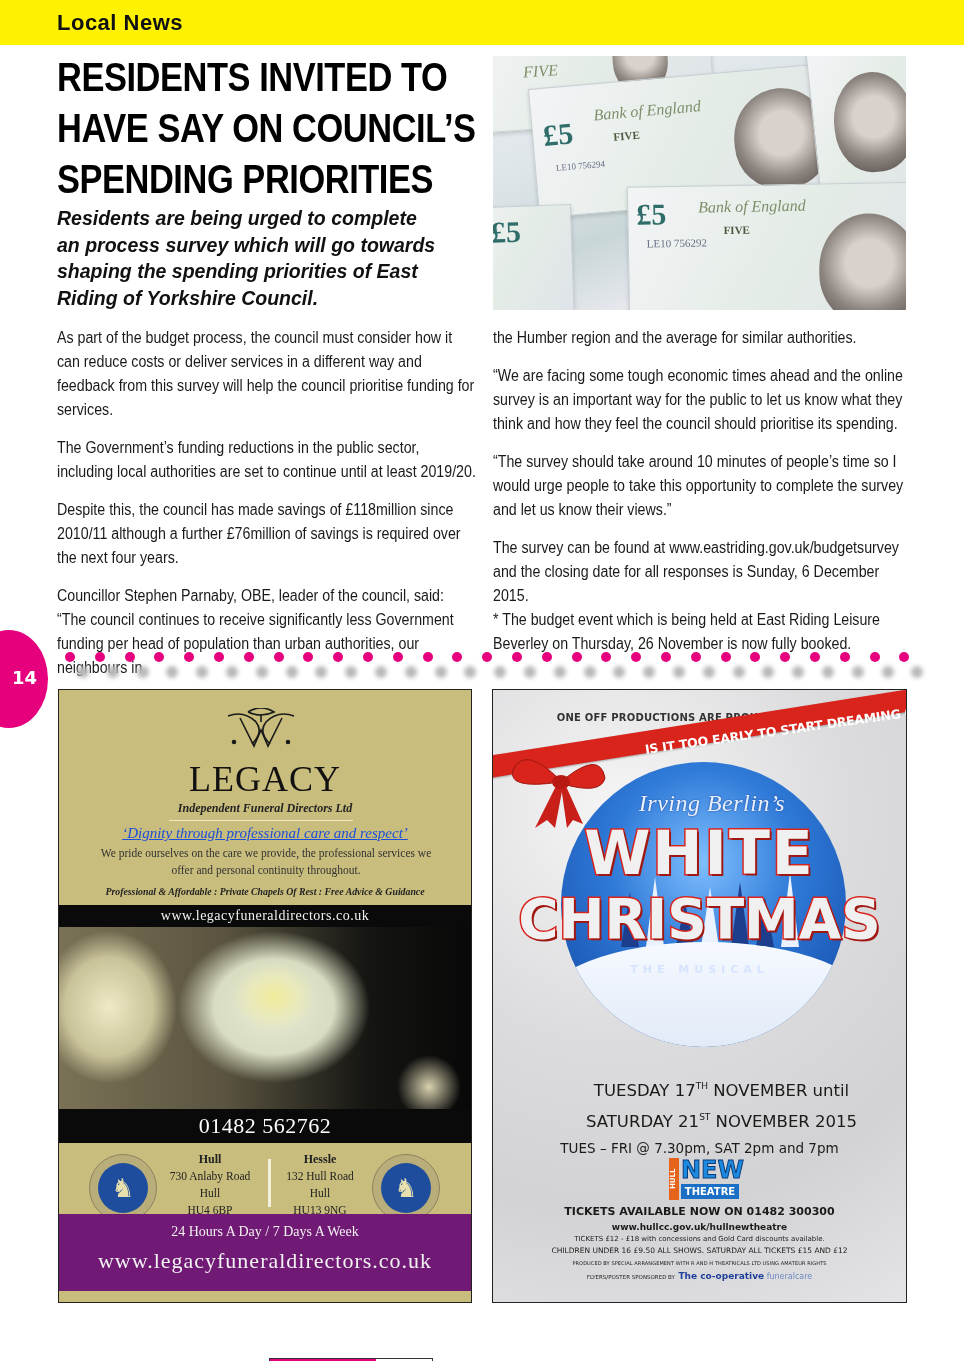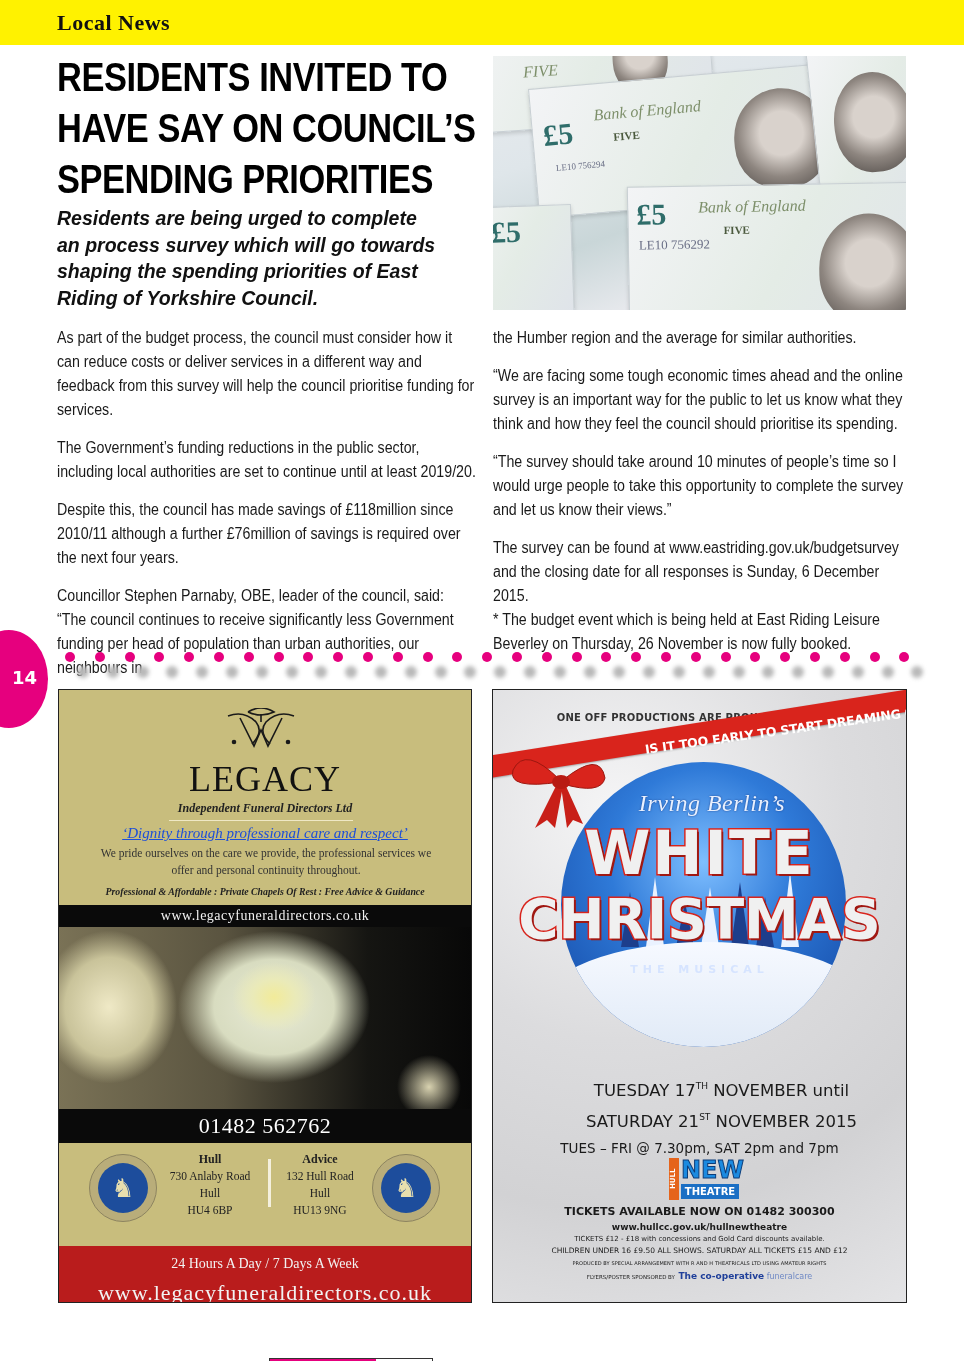--- a/index.html
+++ b/index.html
@@ -1,21 +1,21 @@
 <!DOCTYPE html>
 <html><head>
 <meta charset="utf-8">
 <style>
   * { box-sizing: border-box; margin: 0; padding: 0; }
   html, body { width: 964px; height: 1361px; background: #ffffff; overflow: hidden; }
   body { position: relative; font-family: "Liberation Sans", sans-serif; color: #1a1a1a; }
 
   
   .section-band { position: absolute; left: 0; top: 0; width: 964px; height: 45px; background: #fff200; }
-  .section-label { position: absolute; left: 57px; top: 10px; font-family: Liberation Serif, serif; font-weight: 900; font-size: 22px; letter-spacing: 0.5px; color: #111; }
+  .section-label { position: absolute; left: 57px; top: 10px; font-family: Liberation Sans, sans-serif; font-weight: 900; font-size: 22px; letter-spacing: 0.5px; color: #111; }
 
   
   .headline { position: absolute; left: 57px; top: 52px; width: 420px; font-family: "Liberation Sans", sans-serif; font-weight: 700; font-size: 40px; line-height: 51px; letter-spacing: -0.5px; color: #000; transform: scaleX(0.86); transform-origin: left top; width: 490px; }
   .headline span { display: block; }
 
   .standfirst { position: absolute; left: 57px; top: 205px; width: 380px; font-weight: 700; font-style: italic; font-size: 19.5px; line-height: 26.5px; color: #111; }
 
   .col { position: absolute; width: 420px; font-family: "Liberation Sans", sans-serif; font-size: 15.8px; line-height: 24px; color: #1a1a1a; transform: scaleX(0.9); transform-origin: left top; }
   .col p { margin-bottom: 14px; width: 466px; }
   .col-left { left: 57px; top: 326px; }
@@ -57,21 +57,21 @@
   .legacy-branches { position: absolute; left: 0; top: 453px; width: 100%; height: 84px; background: #c8bd7d; }
   .naf-badge { position: absolute; top: 11px; width: 68px; height: 68px; border-radius: 50%; background: #b9ad7a; border: 1px solid #8d8460; }
   .naf-badge .inner { position: absolute; left: 8px; top: 8px; width: 50px; height: 50px; border-radius: 50%; background: #1d4d9c; color: #e8dfae; font-size: 26px; line-height: 50px; text-align: center; }
   .naf-left { left: 30px; }
   .naf-right { left: 313px; }
   .branch { position: absolute; top: 8px; width: 110px; text-align: center; font-family: "Liberation Serif", serif; font-size: 11.5px; line-height: 17px; color: #222; }
   .branch .town { font-weight: 700; font-size: 12px; }
   .branch-hull { left: 96px; }
   .branch-hessle { left: 206px; }
   .branch-divider { position: absolute; left: 209px; top: 16px; width: 3px; height: 48px; background: #f4f0de; }
-  .legacy-footer { position: absolute; left: 0; top: 556px; width: 100%; height: 77px; background: #b91c1c; color: #f2f2f2; text-align: center; font-family: "Liberation Serif", serif; }
+  .legacy-footer { position: absolute; left: 0; top: 524px; width: 100%; height: 77px; background: #701a75; color: #f2f2f2; text-align: center; font-family: "Liberation Serif", serif; }
   .legacy-hours { position: absolute; left: 0; width: 100%; top: 10px; font-size: 14px; }
   .legacy-url-big { position: absolute; left: 0; width: 100%; top: 34px; font-size: 22px; letter-spacing: 1px; }
 
   
   .wc-ad { position: absolute; left: 492px; top: 689px; width: 415px; height: 614px; border: 1px solid #222; overflow: hidden;
     background: radial-gradient(circle at 30% 20%, #f5f5f6 0, #dcdcde 40%, #d2d2d4 70%, #e4e4e6 100%); }
   .wc-presenter { position: absolute; left: 0; width: 100%; top: 22px; text-align: center; font-family: "DejaVu Sans", sans-serif; font-size: 10px; font-weight: 700; letter-spacing: 0.2px; color: #333; }
   .wc-globe { position: absolute; left: 68px; top: 72px; width: 285px; height: 285px; border-radius: 50%;
     background: radial-gradient(circle at 50% 35%, #7fbfff 0%, #2f7ad8 40%, #1c58b5 75%, #143f8a 100%); overflow: hidden; }
   .wc-snow { position: absolute; left: -20px; top: 180px; width: 330px; height: 130px; border-radius: 50% 50% 0 0; background: linear-gradient(#f6f9ff, #dce7f5); }
@@ -141,21 +141,21 @@
   <div class="note" style="left:320px;top:-10px;width:120px;height:150px;transform:rotate(-6deg);">
     <div class="face" style="left:20px;top:25px;width:80px;height:100px;"></div>
   </div>
   <div class="note" style="left:-40px;top:150px;width:120px;height:120px;transform:rotate(-2deg);">
     <span class="pound" style="left:38px;top:8px;"><span>£5</span></span>
   </div>
   <div class="note" style="left:135px;top:128px;width:320px;height:140px;transform:rotate(-1deg);">
     <span class="pound" style="left:8px;top:10px;"><span>£5</span></span>
     <span class="boe" style="left:70px;top:12px;">Bank of England</span>
     <span class="boe" style="left:95px;top:38px;font-size:11px;font-style:normal;font-weight:700;color:#4b5a3e;">FIVE</span>
-    <span class="boe" style="left:10px;top:50px;font-size:13px;font-style:normal;color:#6a6f86;">LE10 756292</span>
+    <span class="boe" style="left:18px;top:50px;font-size:11px;font-style:normal;color:#6a6f86;">LE10 756292</span>
     <div class="face" style="left:190px;top:30px;width:100px;height:110px;"></div>
   </div>
 </div>
 
 <div class="col col-left">
   <p>As part of the budget process, the council must consider how it can reduce costs or deliver services in a different way and feedback from this survey will help the council prioritise funding for services.</p>
   <p>The Government’s funding reductions in the public sector, including local authorities are set to continue until at least 2019/20.</p>
   <p>Despite this, the council has made savings of £118million since 2010/11 although a further £76million of savings is required over the next four years.</p>
   <p>Councillor Stephen Parnaby, OBE, leader of the council, said: “The council continues to receive significantly less Government funding per head of population than urban authorities, our neighbours in</p>
 </div>
@@ -255,21 +255,21 @@
         <div class="inner">♞</div>
       </div>
     <div class="branch branch-hull">
       <div class="town">Hull</div>
       <div>730 Anlaby Road</div>
       <div>Hull</div>
       <div>HU4 6BP</div>
     </div>
     <div class="branch-divider"></div>
     <div class="branch branch-hessle">
-      <div class="town">Advice</div>
+      <div class="town">Hessle</div>
       <div>132 Hull Road</div>
       <div>Hull</div>
       <div>HU13 9NG</div>
     </div>
     <div class="naf-badge naf-right" title="National Association of Funeral Directors">
         <div class="inner">♞</div>
       </div>
   </div>
   <div class="legacy-footer">
     <div class="legacy-hours">24 Hours A Day / 7 Days A Week</div>

